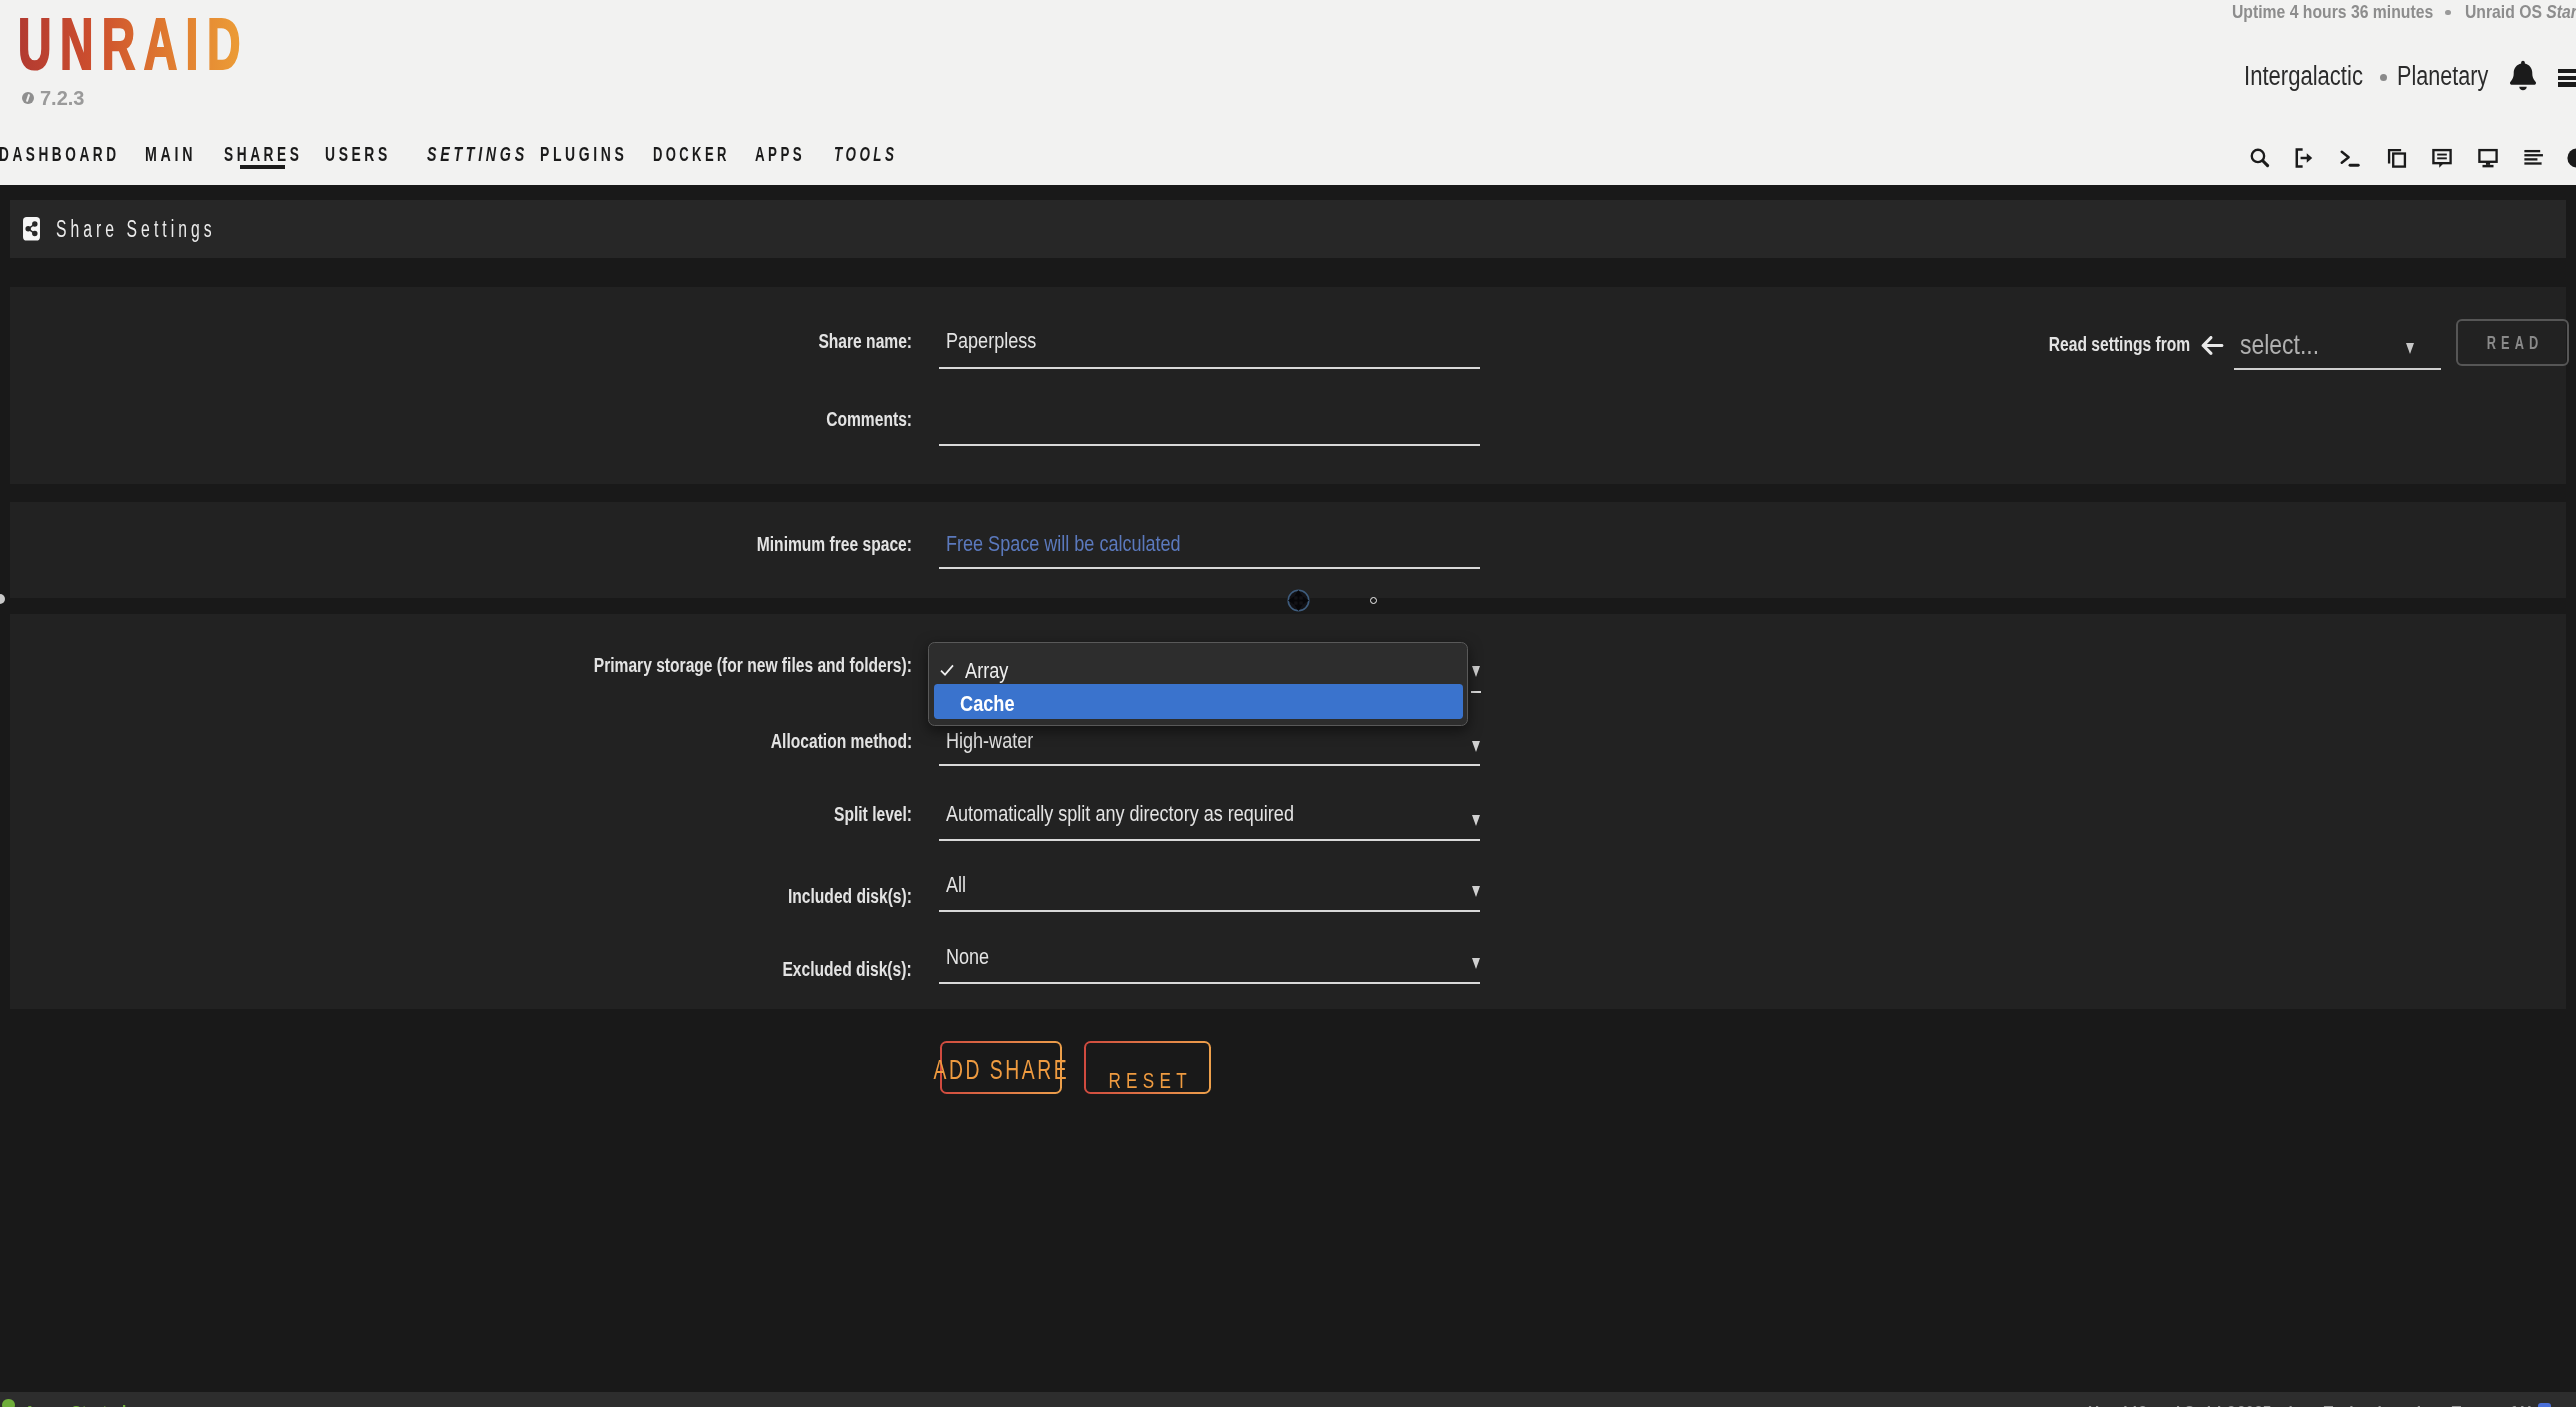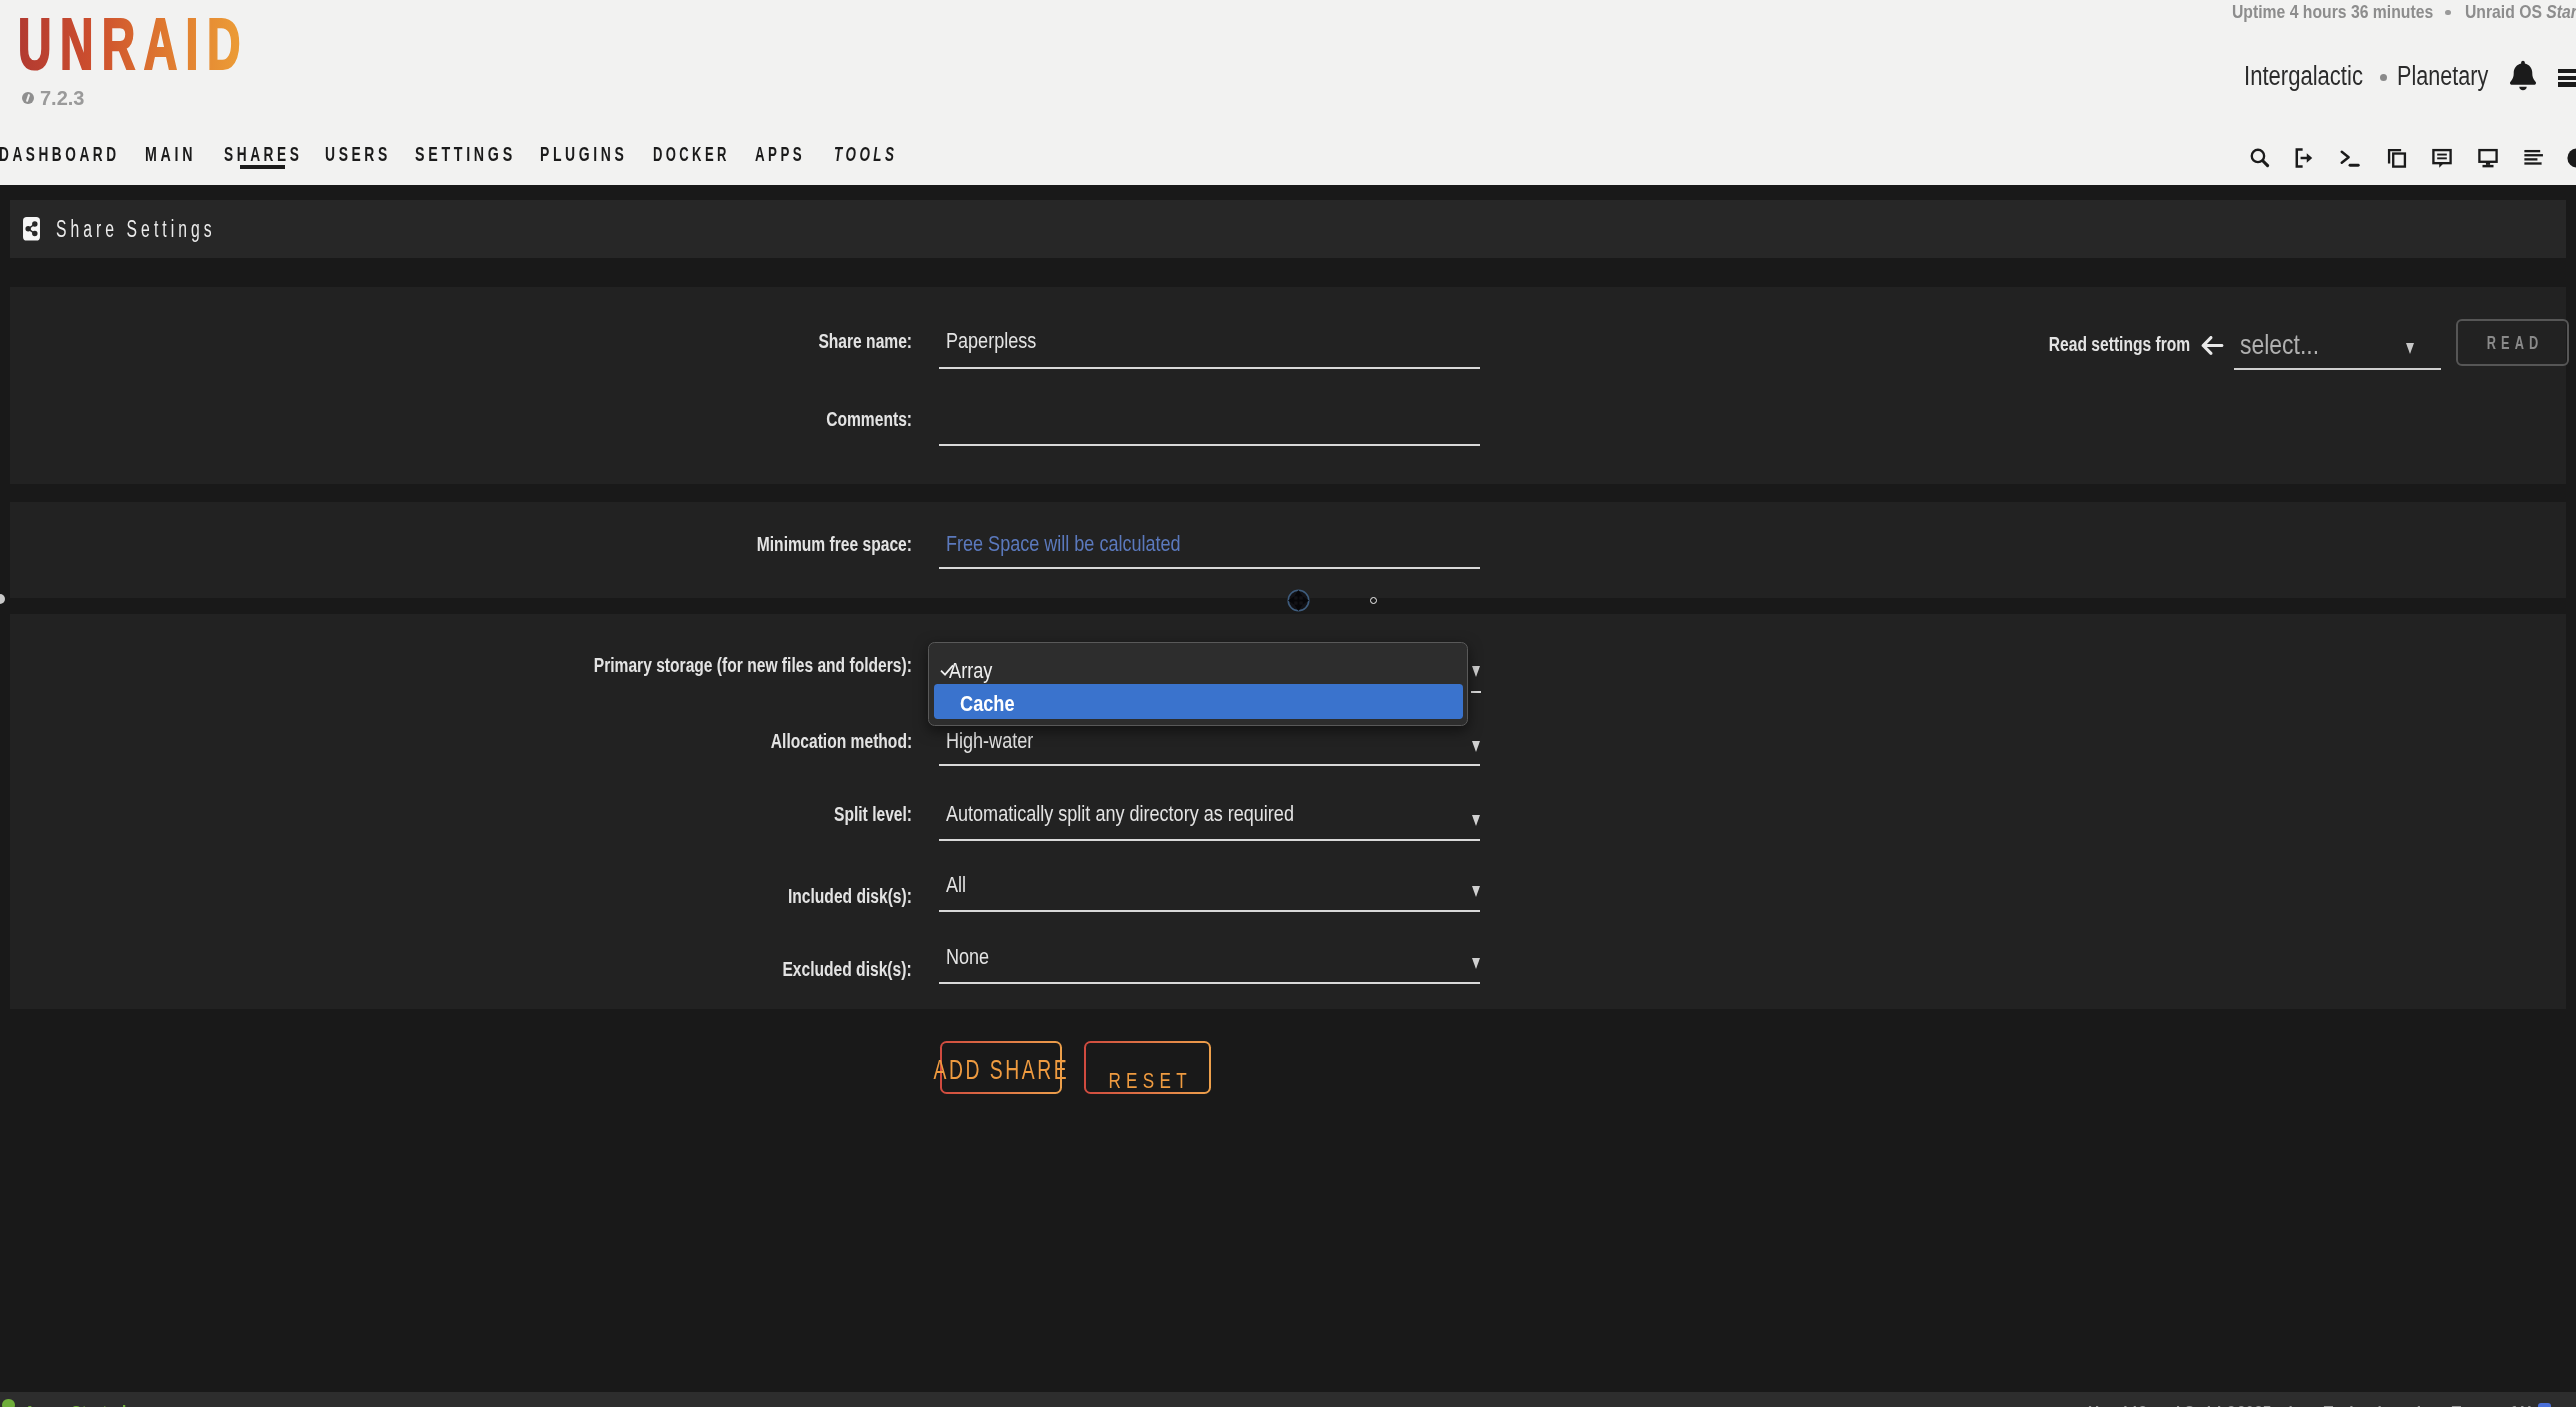--- a/index.html
+++ b/index.html
@@ -64,21 +64,21 @@
     <div class="abs" style="left:2232px; top:3px; font-size:17.7px; line-height:19px; font-weight:bold; color:#8d8d8d;"><span class="c" style="transform:scaleX(0.89);">Uptime 4 hours 36 minutes</span></div>
     <div class="abs" style="left:2445px; top:9.6px; width:5.9px; height:5.9px; border-radius:50%; background:#9a9a9a;"></div>
     <div class="abs" style="left:2465px; top:3px; font-size:17.7px; line-height:19px; font-weight:bold; color:#8d8d8d;"><span class="c" style="transform:scaleX(0.89);">Unraid OS <i>Starter</i></span></div>
     <div class="abs" style="left:2244px; top:63px; font-size:27px; line-height:27px; color:#2b2b2b;"><span class="c" style="transform:scaleX(0.817);">Intergalactic</span></div>
     <div class="abs" style="left:2380px; top:74px; width:7.4px; height:7.4px; border-radius:50%; background:#8a8a8a;"></div>
     <div class="abs" style="left:2397px; top:63px; font-size:27px; line-height:27px; color:#2b2b2b;"><span class="c" style="transform:scaleX(0.80);">Planetary</span></div>
     <div class="nav" style="left:-1.5px;"><span style="transform:scaleX(0.682);">DASHBOARD</span></div>
     <div class="nav" style="left:145px;"><span style="transform:scaleX(0.711);">MAIN</span></div>
     <div class="nav" style="left:224px;"><span style="transform:scaleX(0.685);">SHARES</span></div>
     <div class="nav" style="left:325px;"><span style="transform:scaleX(0.694);">USERS</span></div>
-    <div class="nav" style="left:415px;"><span style="transform:scaleX(0.712);">SETTINGS</span></div>
+    <div class="nav" style="left:427px;font-style:italic;"><span style="transform:scaleX(0.712);">SETTINGS</span></div>
     <div class="nav" style="left:540px;"><span style="transform:scaleX(0.698);">PLUGINS</span></div>
     <div class="nav" style="left:653px;"><span style="transform:scaleX(0.651);">DOCKER</span></div>
     <div class="nav" style="left:755px;"><span style="transform:scaleX(0.667);">APPS</span></div>
     <div class="nav" style="left:834px;font-style:italic;"><span style="transform:scaleX(0.672);">TOOLS</span></div>
     <div id="shares-underline"></div>
 
     <div class="abs" style="left:2510px; top:60px; width:26px; height:31px;">
       <svg viewBox="0 0 448 512" width="26" height="31">
           <path fill="#1b1b1b" d="M224 0c-17.7 0-32 14.3-32 32v19.2C119 66 64 130.6 64 208v18.8c0 47-17.3 92.4-48.5 127.6l-7.4 8.3c-8.4 9.4-10.4 22.9-5.3 34.4S19.4 416 32 416H416c12.6 0 24-7.4 29.2-18.9s3.1-25-5.3-34.4l-7.4-8.3C401.3 319.2 384 273.9 384 226.8V208c0-77.4-55-142-128-156.8V32c0-17.7-14.3-32-32-32zm45.3 493.3c12-12 18.7-28.3 18.7-45.3H224 160c0 17 6.7 33.3 18.7 45.3s28.3 18.7 45.3 18.7s33.3-6.7 45.3-18.7z"></path>
         </svg>
@@ -206,21 +206,21 @@
 
   <div class="label" style="top:958px;"><span class="cr">Excluded disk(s):</span></div>
   <div class="val" style="top:946px;"><span class="c">None</span></div>
   <div class="caret" style="top:958px;"></div>
   <div class="uline" style="top:982px;"></div>
 
   <div id="dropdown" style="position:absolute; left:928px; top:642px; width:540px; height:84px; background:#2d2d2d; border:1.5px solid #595959; border-radius:6.6px; box-shadow:0 4.4px 13.3px rgba(0,0,0,0.5);">
     <svg style="position:absolute; left:10.3px; top:19px;" width="16" height="16" viewBox="0 0 24 24">
         <path d="M3 13 L9 19 L21 5" fill="none" stroke="#efefef" stroke-width="2.6"></path>
       </svg>
-    <div style="position:absolute; left:20px; top:17.7px; font-size:21.4px; line-height:21.4px; color:#efefef;"><span class="c" style="transform:scaleX(0.85);">Array</span></div>
+    <div style="position:absolute; left:36px; top:17.7px; font-size:21.4px; line-height:21.4px; color:#efefef;"><span class="c" style="transform:scaleX(0.85);">Array</span></div>
     <div style="position:absolute; left:5.2px; top:41px; width:529px; height:35px; background:#3a73cd; border-radius:3.7px;"></div>
     <div style="position:absolute; left:31px; top:51px; font-size:21.4px; line-height:21.4px; font-weight:bold; color:#ffffff;"><span class="c" style="transform:scaleX(0.85);">Cache</span></div>
   </div>
 
   <div id="movecur" class="abs" style="left:1287px; top:589px; width:23px; height:23px;">
     <svg viewBox="0 0 31 31" width="23" height="23">
       <circle cx="15.5" cy="15.5" r="13.8" fill="#121216" stroke="#3e5c7d" stroke-width="2.2"></circle>
       <g stroke="#07070a" stroke-width="2.4" fill="#07070a">
         <line x1="15.5" y1="8" x2="15.5" y2="23"></line>
         <line x1="8" y1="15.5" x2="23" y2="15.5"></line>

